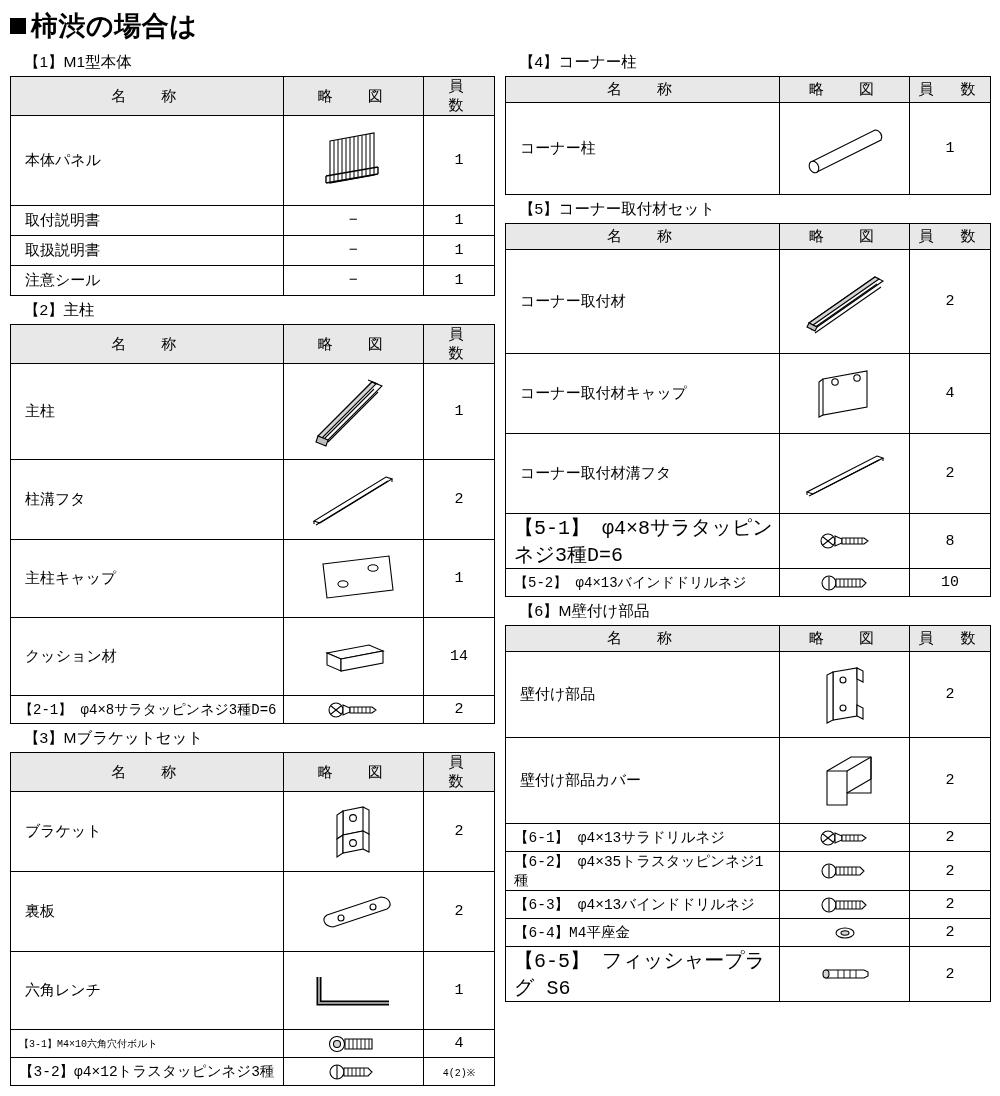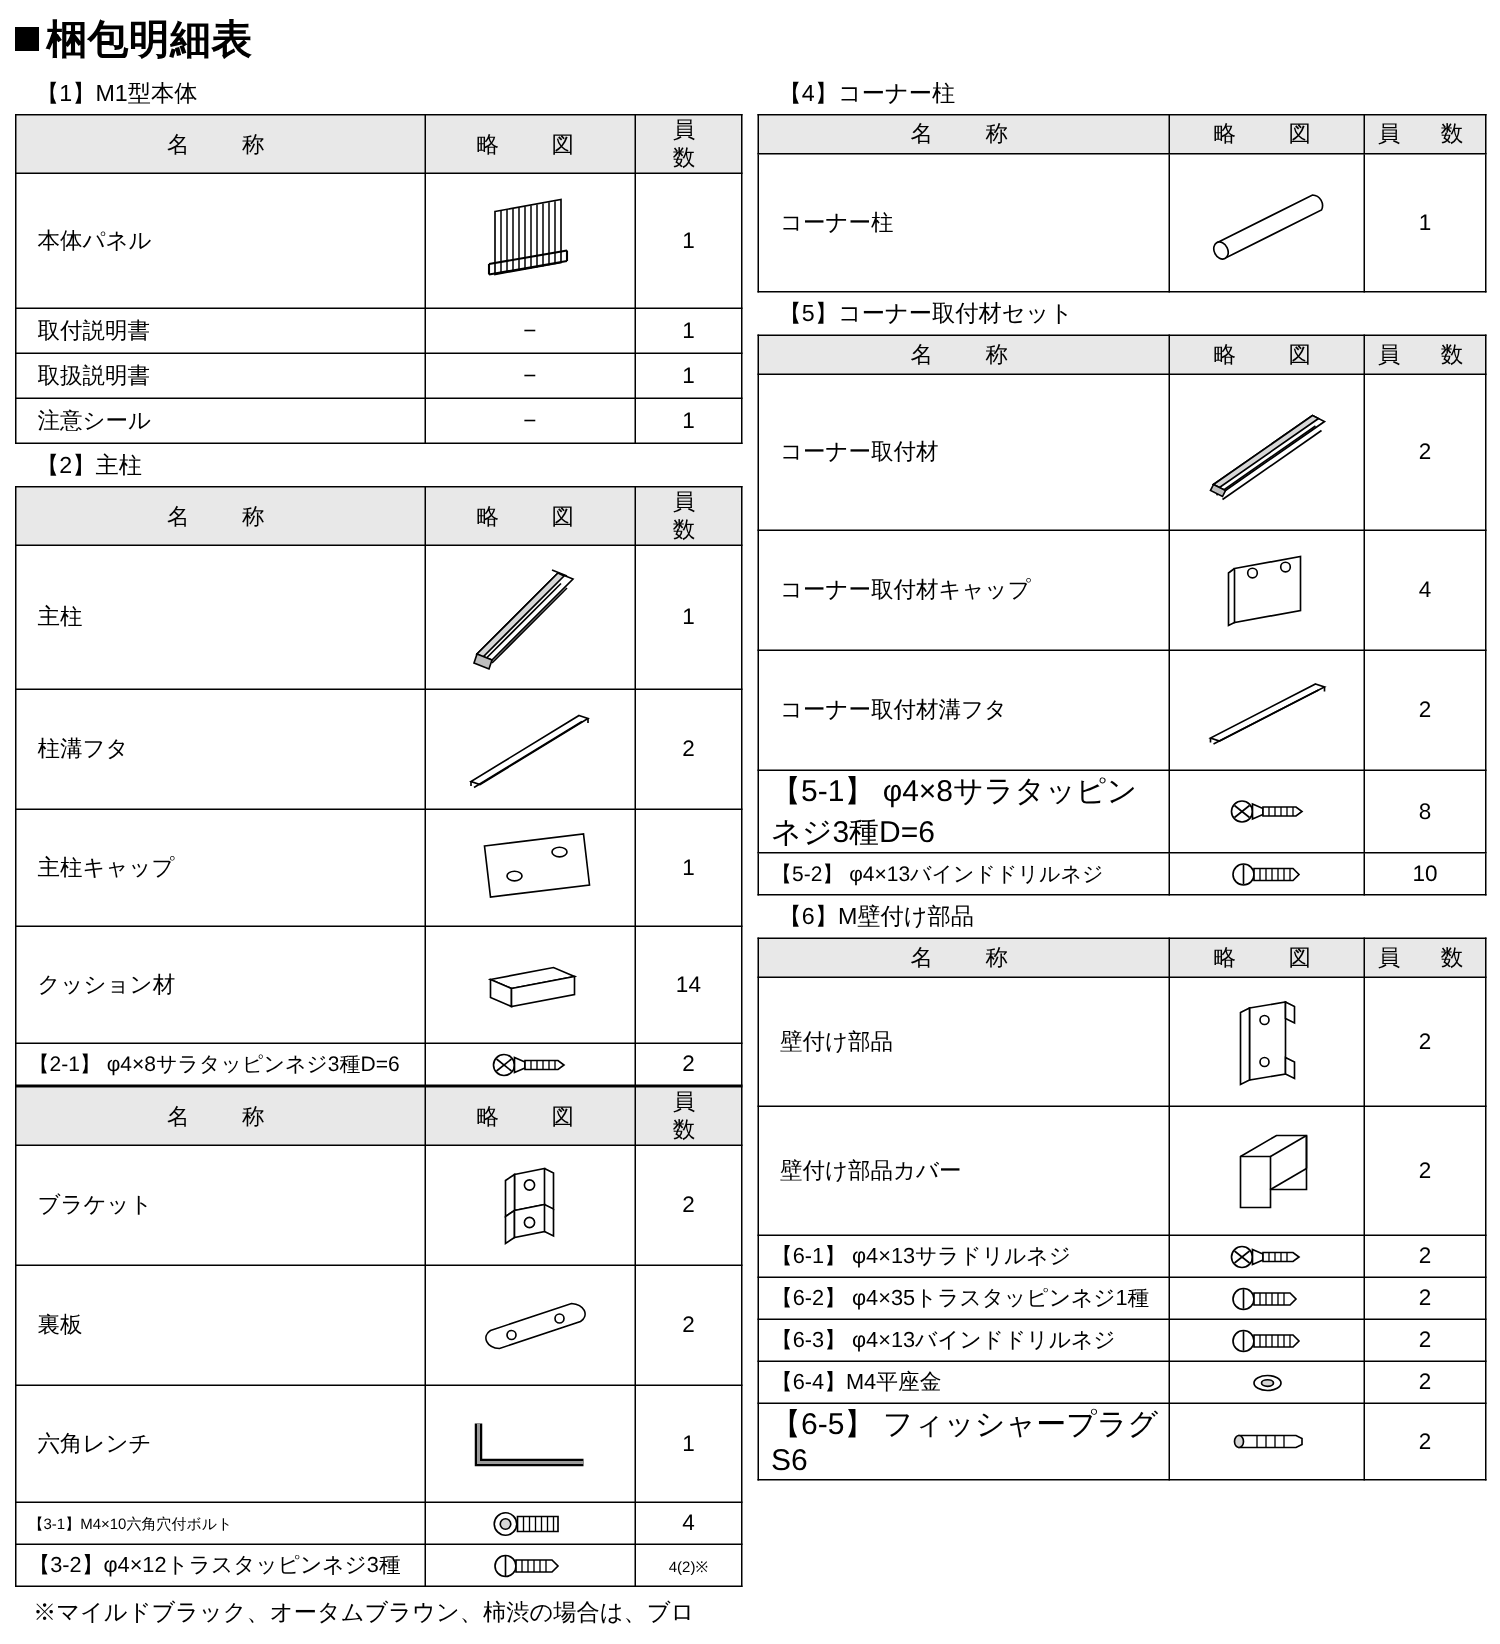--- a/index.html
+++ b/index.html
@@ -35,20 +35,21 @@
     font-size:15.5px;
     padding:4px 0 3px 14px;
     white-space:nowrap;
   }
 
   table.pk {
     border-collapse:collapse;
     width:100%;
     table-layout:fixed;
     border:1.6px solid #000;
+    font-family:Liberation Mono, monospace;
   }
   table.pk td, table.pk th {
     border:1.1px solid #000;
     font-size:15px;
     font-weight:normal;
     padding:0 6px;
     vertical-align:middle;
   }
   table.pk th { background:#e8e8e8; text-align:center; height:26px; font-size:15px;}
   .hdr-name { letter-spacing:10px; padding-left:10px !important; }
@@ -74,21 +75,21 @@
   .fillg { fill:#d6d6d6; stroke:#000; stroke-width:1.1; }
   .fillgg { fill:#bdbdbd; stroke:#000; stroke-width:1.1; }
 </style>
 </head>
 <body>
 
 <div class="page">
 
   <div class="doc-title">
     <span class="sq"></span>
-    <span>梱包明細表</span>
+    <span>柿渋の場合は</span>
   </div>
 
   <div class="cols">
 
     <div class="col-left">
 
       <div class="sec-title">【1】M1型本体</div>
       <table class="pk">
         <colgroup>
             <col style="width:272px">
@@ -235,20 +236,21 @@
                   <line x1="46" y1="7" x2="46" y2="13"></line>
                 </g>
               </svg>
             </div>
           </td>
           <td class="c-qty">2</td>
         </tr>
       </tbody>
         </table>
 
+      <div class="sec-title">【3】Mブラケットセット</div>
       <table class="pk">
         <colgroup>
             <col style="width:272px">
             <col style="width:140px">
             <col style="width:71px">
           </colgroup>
         <tbody>
             <tr>
           <th class="hdr-name">名　称</th>
           <th class="hdr-fig">略　図</th>

